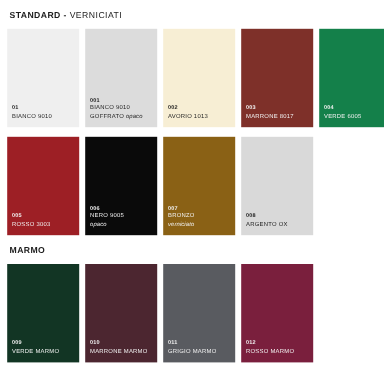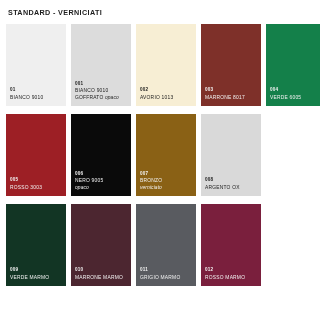--- a/index.html
+++ b/index.html
@@ -23,21 +23,21 @@
   .section-title {
     font-size: 7.2px;
     letter-spacing: 0.35px;
     color: #1d1d1d;
     padding-left: 2px;
     margin-bottom: 7px;
     white-space: nowrap;
   }
   .section-title .strong { font-weight: bold; text-align: right; }
   .section-title .sep { font-weight: bold; }
-  .section-title .light { font-weight: bold; letter-spacing: 0.4px; text-align: center; }
+  .section-title .light { font-weight: normal; letter-spacing: 0.4px; text-align: center; }
 
   .swatch-row {
     display: flex;
     gap: 5px;
     margin-bottom: 8px;
   }
 
   .swatch {
     width: 60px;
     height: 82px;
@@ -153,20 +153,21 @@
         <div class="swatch on-light" style="background: rgb(217, 217, 217);">
           <div class="swatch-caption">
             <span class="swatch-code">008</span>
             <span class="swatch-name">ARGENTO OX</span>
           </div>
         </div>
         <div class="swatch empty"></div>
       </div>
     </div>
     <div class="section">
+      <div class="section-title marmo-title"><span class="strong">MARMO</span></div>
       <div class="swatch-row">
         <div class="swatch on-dark" style="background: rgb(18, 53, 36);">
           <div class="swatch-caption">
             <span class="swatch-code">009</span>
             <span class="swatch-name">VERDE MARMO</span>
           </div>
         </div>
         <div class="swatch on-dark" style="background: rgb(76, 38, 48);">
           <div class="swatch-caption">
             <span class="swatch-code">010</span>

